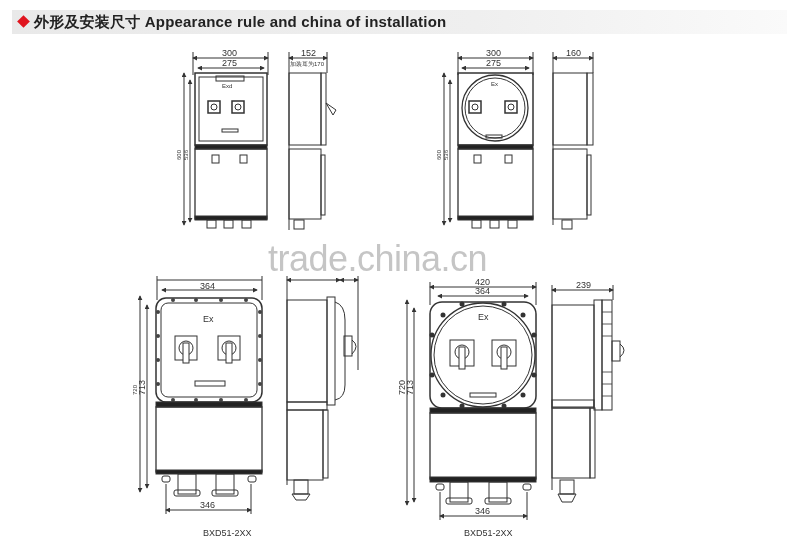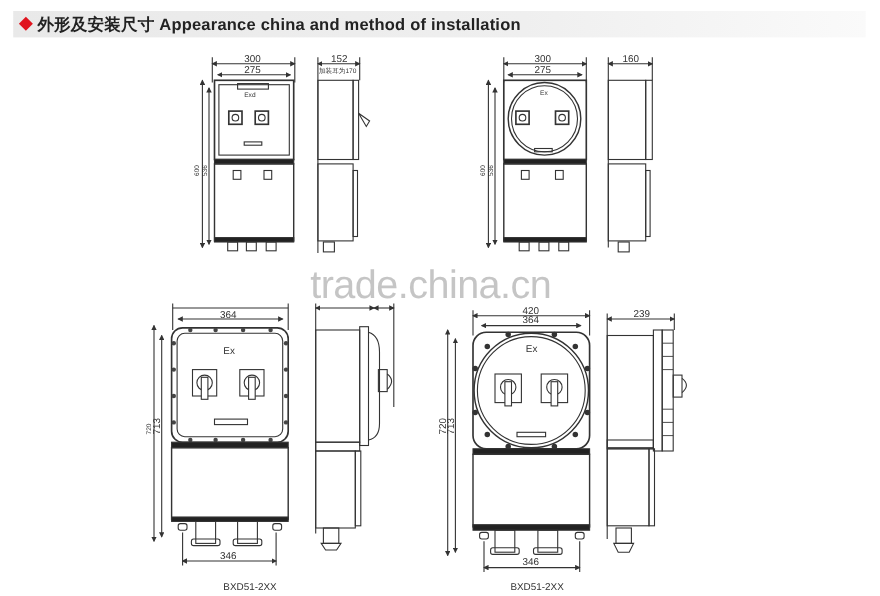--- a/index.html
+++ b/index.html
@@ -4,28 +4,28 @@
 <style>
   html,body{margin:0;padding:0;background:#fff;}
   body{width:800px;height:542px;position:relative;overflow:hidden;font-family:"Liberation Sans",sans-serif;color:#222;}
   .header{position:absolute;left:12px;top:10px;width:775px;height:24px;background:linear-gradient(90deg,#e9e9e9 0%,#efefef 60%,#fafafa 100%);}
   .header .diamond{position:absolute;left:7px;top:7px;width:9px;height:9px;background:#e0141e;transform:rotate(45deg);}
   .header .title{position:absolute;left:22px;top:3px;font-size:15px;font-weight:bold;color:#222;letter-spacing:0.2px;white-space:nowrap;}
   svg{position:absolute;left:0;top:0;}
   .dim{font-family:"Liberation Sans",sans-serif;font-size:9px;fill:#333;}
   .dims{font-family:"Liberation Sans",sans-serif;font-size:6px;fill:#333;}
   .cap{font-family:"Liberation Sans",sans-serif;font-size:9px;fill:#333;}
-  .wm{position:absolute;left:282px;top:238px;font-size:36px;color:rgba(150,150,150,0.55);letter-spacing:-0.5px;white-space:nowrap;}
+  .wm{position:absolute;left:268px;top:238px;font-size:36px;color:rgba(150,150,150,0.55);letter-spacing:-0.5px;white-space:nowrap;}
 </style>
 </head>
 <body>
 
 <div class="header">
   <span class="diamond"></span>
-  <span class="title">外形及安装尺寸 Appearance china and method of installation</span>
+  <span class="title">外形及安装尺寸 Appearance rule and china of installation</span>
 </div>
 
 <svg width="800" height="542" viewBox="0 0 800 542" fill="none" stroke="#333" stroke-width="1">
   <defs>
     <marker id="ar" viewBox="0 0 6 6" refX="5" refY="3" markerWidth="5" markerHeight="5" orient="auto-start-reverse">
       <path d="M0,0 L6,3 L0,6 z" fill="#333" stroke="none"></path>
     </marker>
   </defs>
 
   <g>

